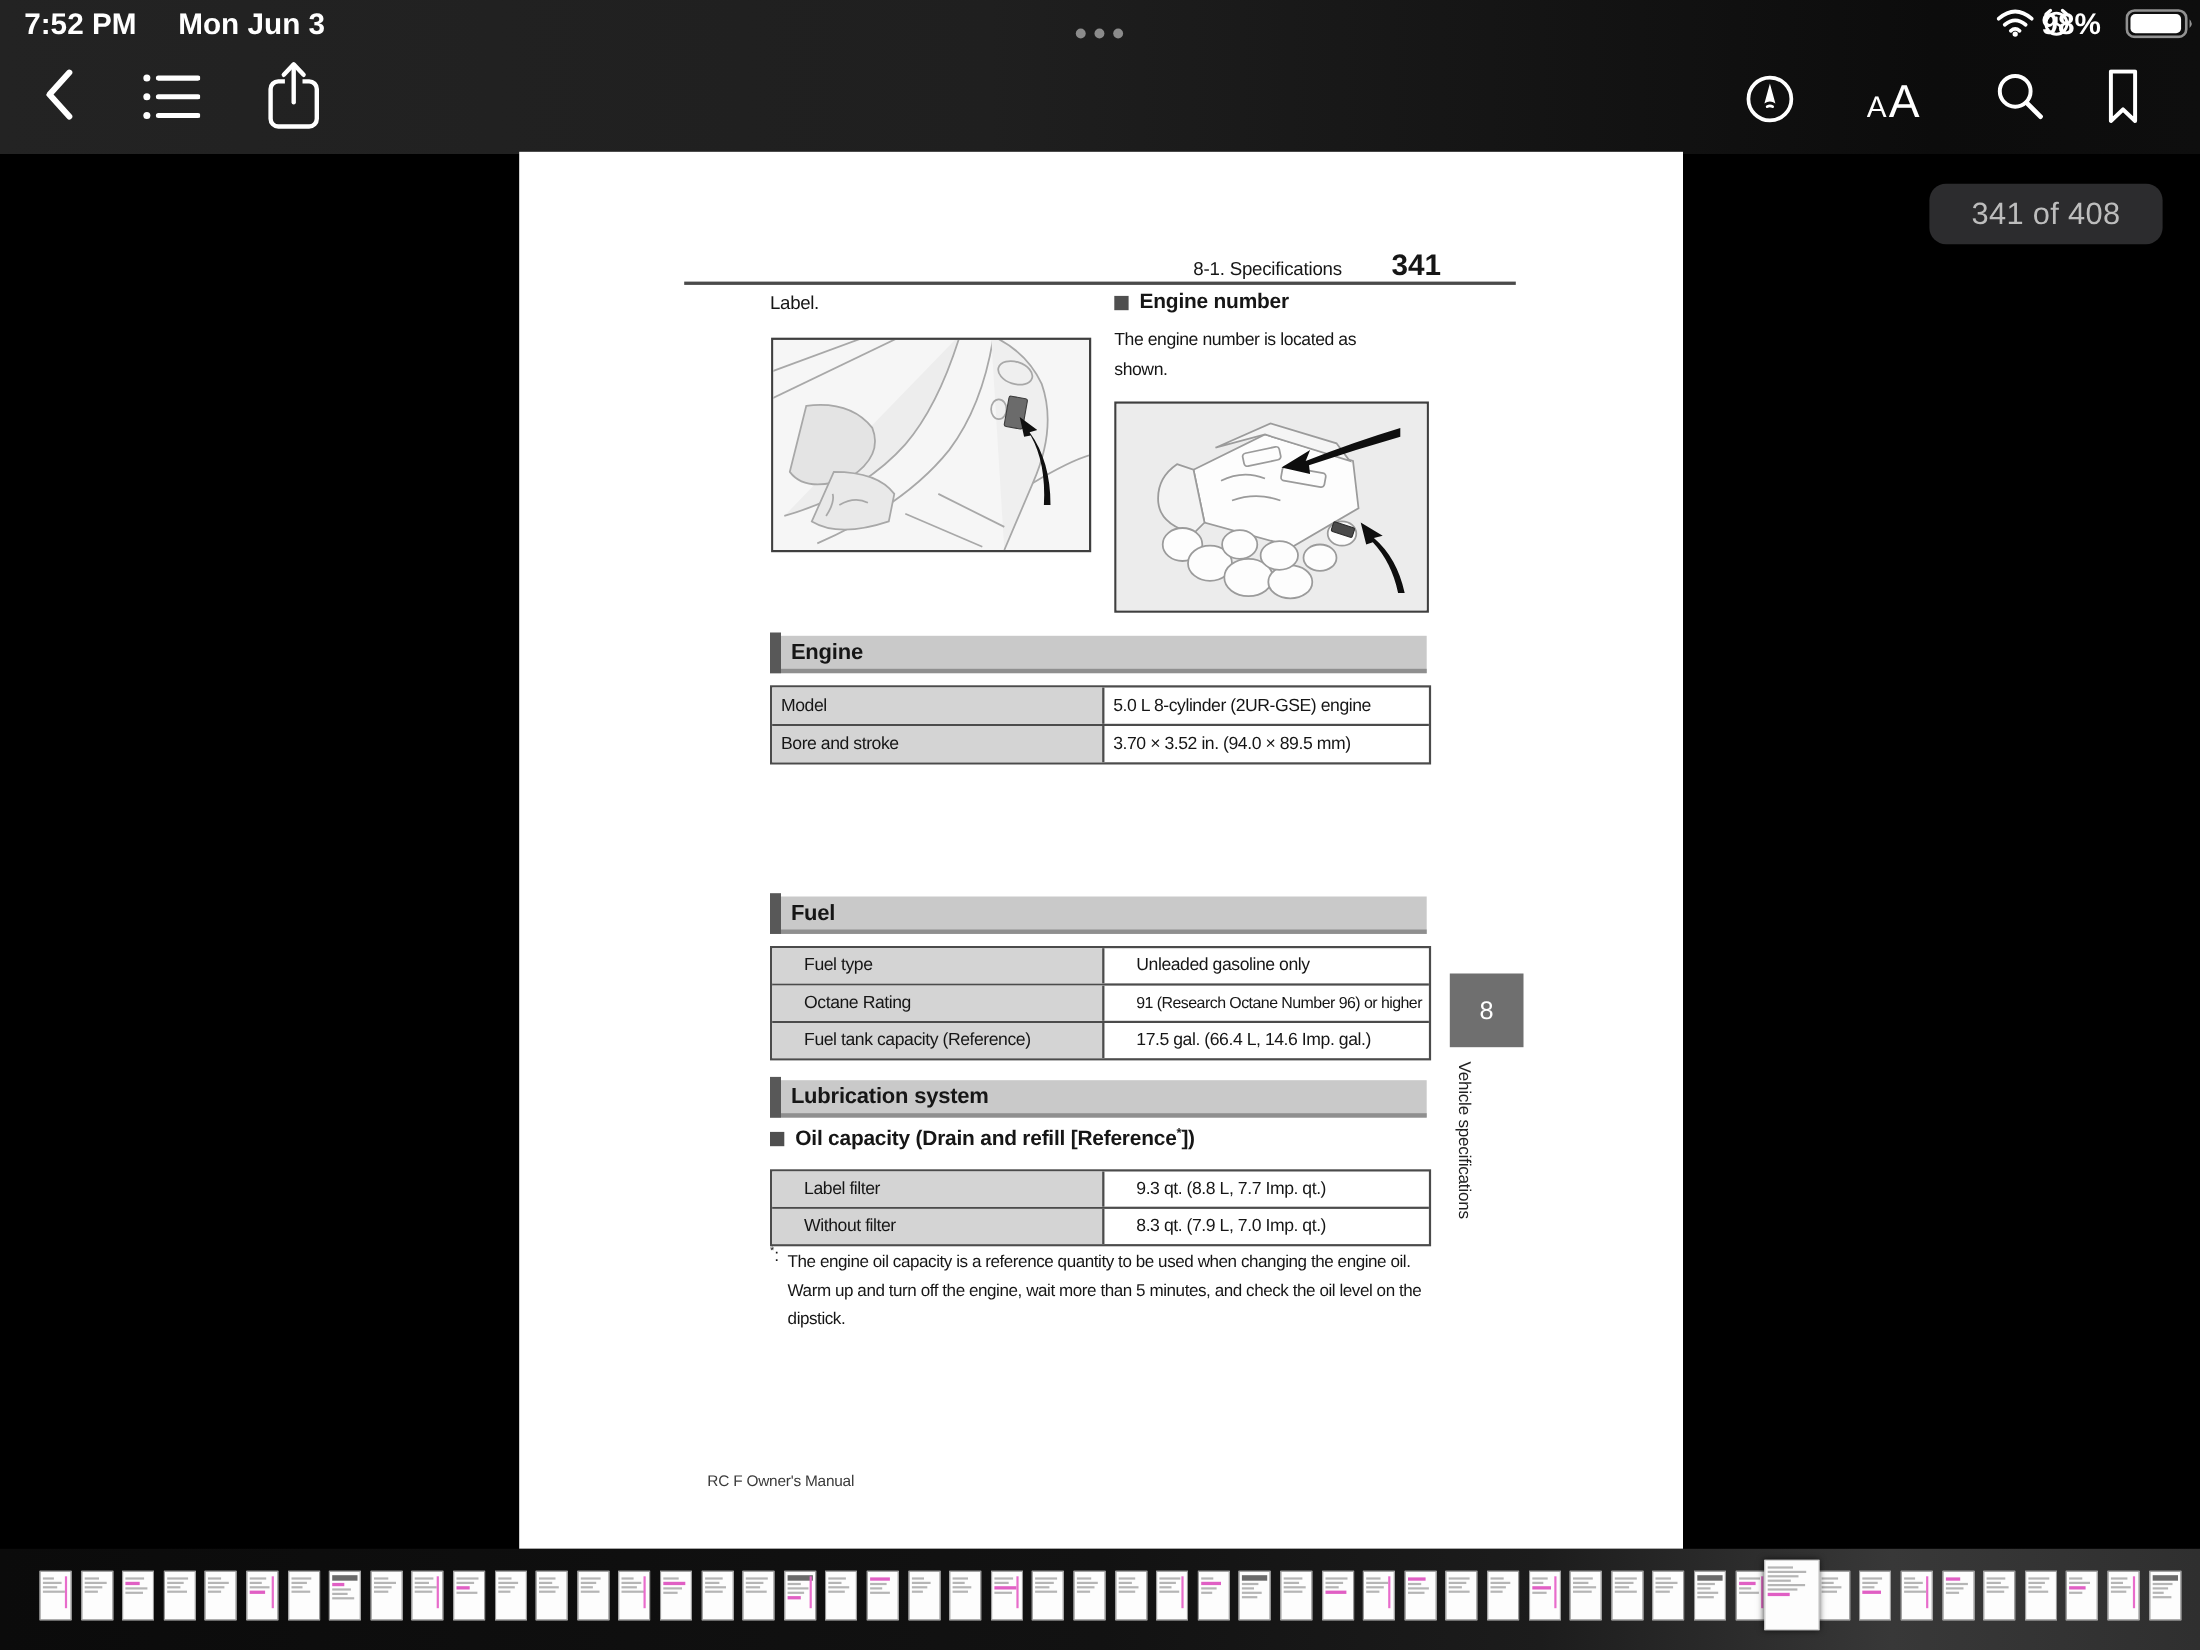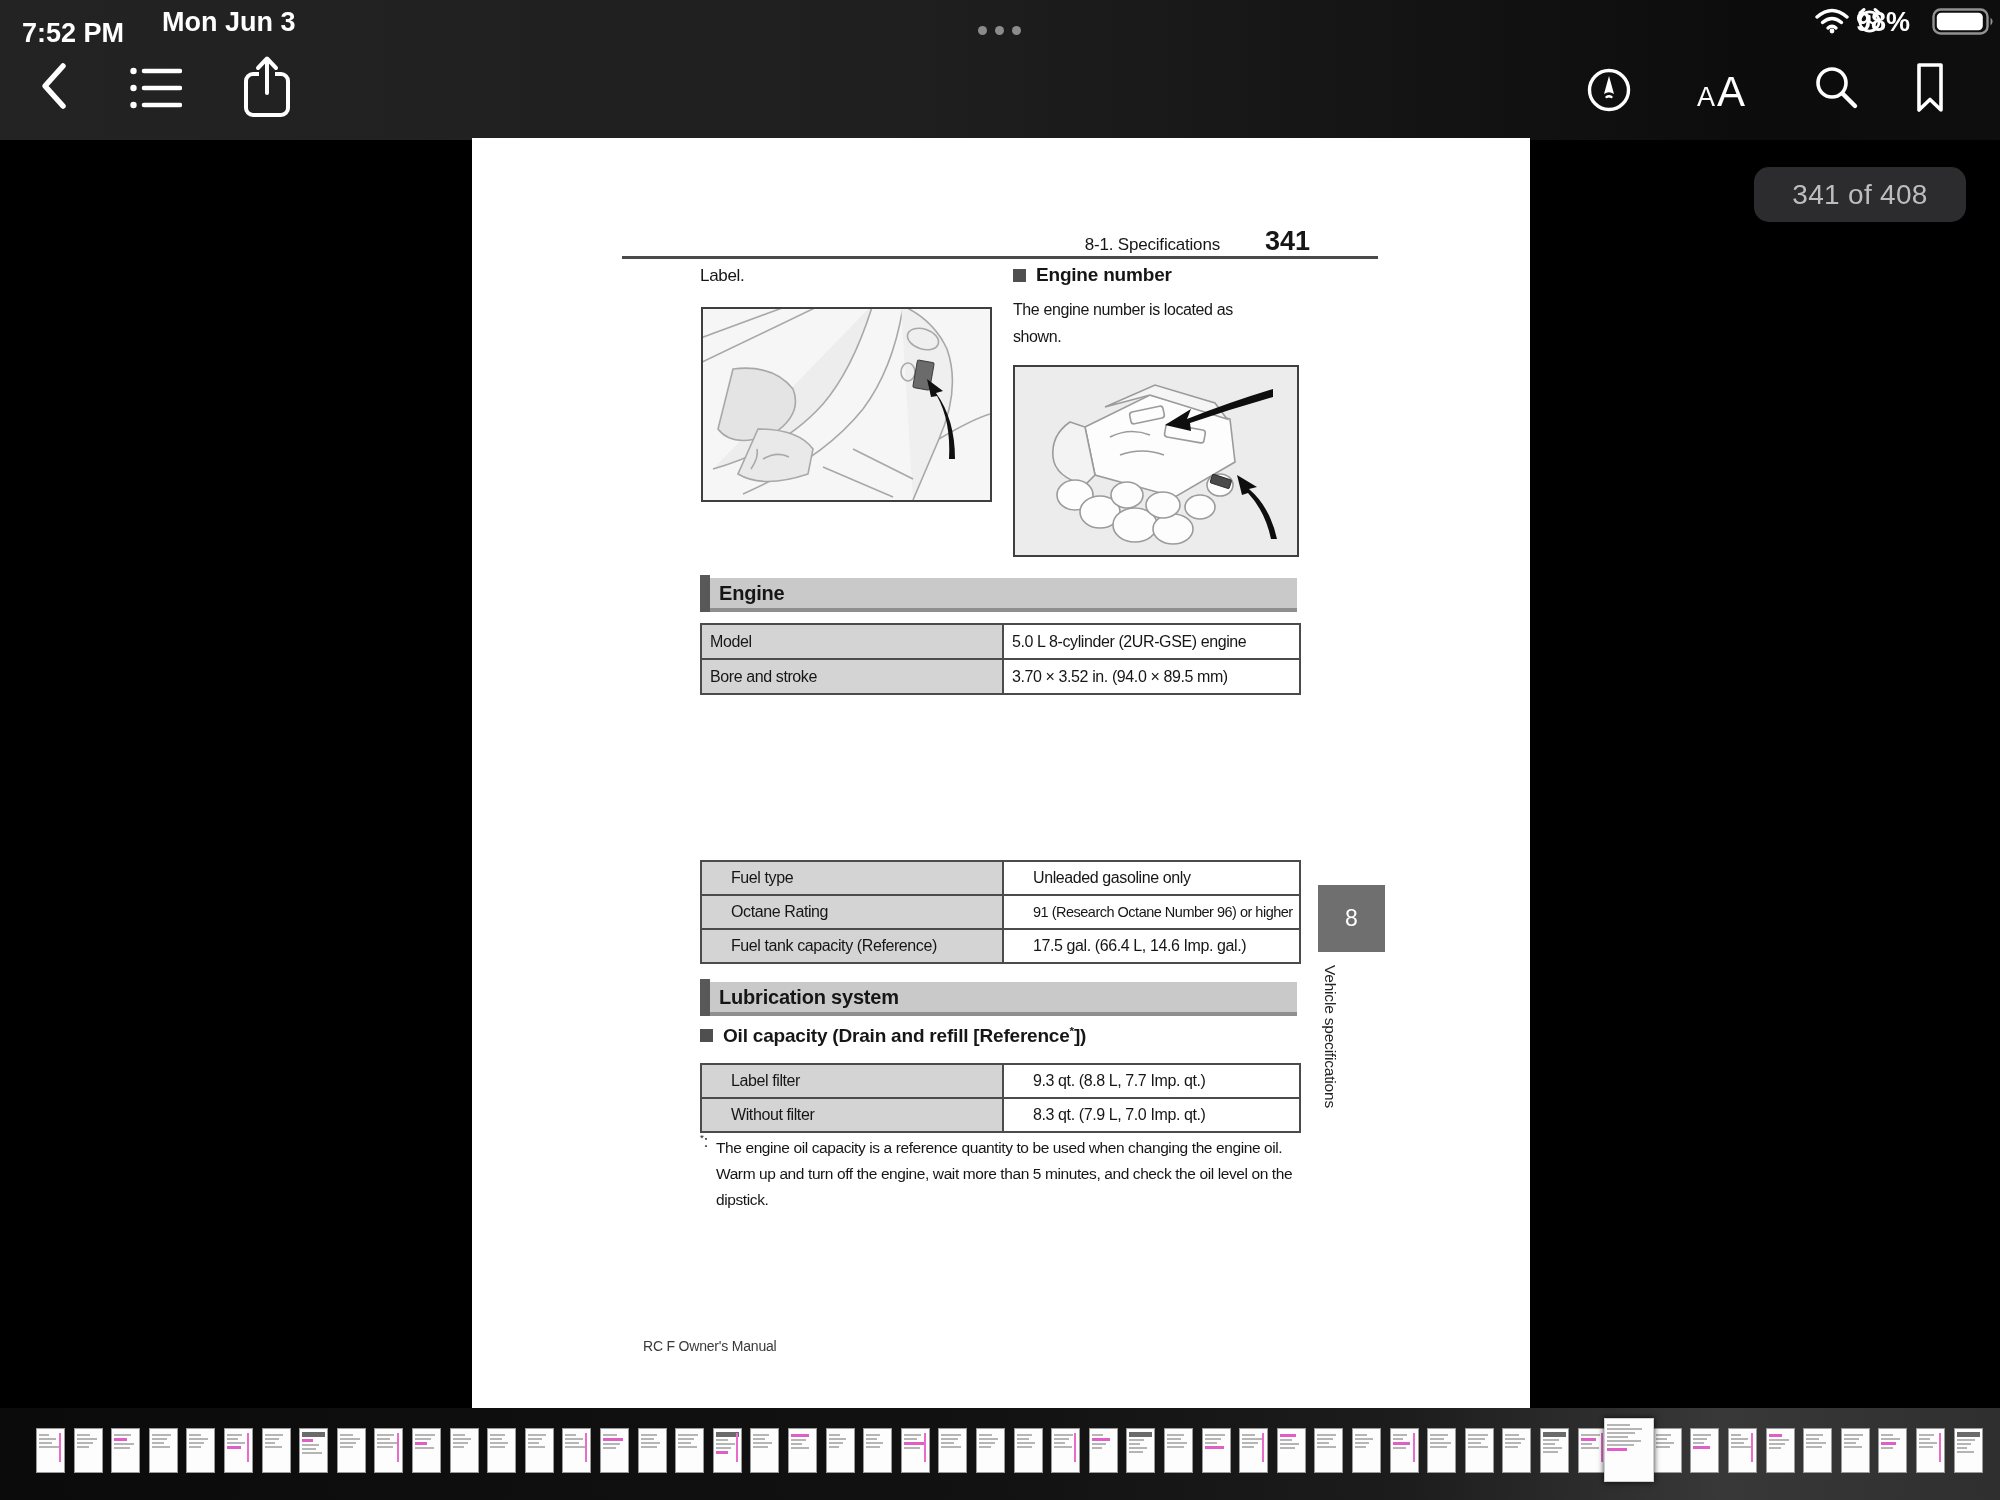--- a/index.html
+++ b/index.html
@@ -2,21 +2,21 @@
 <html><head>
 <meta charset="utf-8">
 <style>
   html,body{margin:0;padding:0;background:#000;width:2000px;height:1500px;overflow:hidden;
     font-family:"Liberation Sans","DejaVu Sans",sans-serif;-webkit-font-smoothing:antialiased;}
   .abs{position:absolute;}
   
   #topbar{position:absolute;left:0;top:0;width:2000px;height:140px;
     background:linear-gradient(90deg,#232323 0%,#1f1f1f 45%,#141414 70%,#0c0c0c 88%,#0e0e0e 100%);}
   .st-text{color:#fff;font-size:27px;font-weight:600;}
-  #clock{left:22px;top:7px;margin-top:11px;}
+  #clock{left:22px;top:7px;}
   #date{left:162px;top:7px;}
   #batt-pct{right:90px;top:7px;}
   #dots{left:978px;top:26px;display:flex;gap:8px;}
   #dots i{width:9px;height:9px;border-radius:50%;background:#8b8b8b;}
   #navtitle{left:0;top:66px;width:2000px;text-align:center;color:#fff;font-size:33px;font-weight:700;letter-spacing:.5px;}
   .navicon{color:#fff;}
   
   #page{position:absolute;left:472px;top:138px;width:1058px;height:1270px;background:#fff;color:#161616;}
   #pg-head{position:absolute;top:88px;right:220px;display:flex;align-items:baseline;gap:45px;}
   #pg-head .sec{font-size:17px;letter-spacing:-.2px;}
@@ -204,20 +204,23 @@
       <div class="trow">
         <div class="tcell tlabel">Model</div>
         <div class="tcell tval">5.0 L 8-cylinder (2UR-GSE) engine</div>
       </div>
       <div class="trow">
         <div class="tcell tlabel">Bore and stroke</div>
         <div class="tcell tval">3.70 × 3.52 in. (94.0 × 89.5 mm)</div>
       </div>
     </div>
 
+  <div class="banner" id="banner-1">
+      <span>Fuel</span>
+    </div>
   <div class="spec-table" id="tbl-1">
       <div class="trow">
         <div class="tcell tlabel">Fuel type</div>
         <div class="tcell tval">Unleaded gasoline only</div>
       </div>
       <div class="trow">
         <div class="tcell tlabel">Octane Rating</div>
         <div class="tcell tval long">91 (Research Octane Number 96) or higher</div>
       </div>
       <div class="trow">

